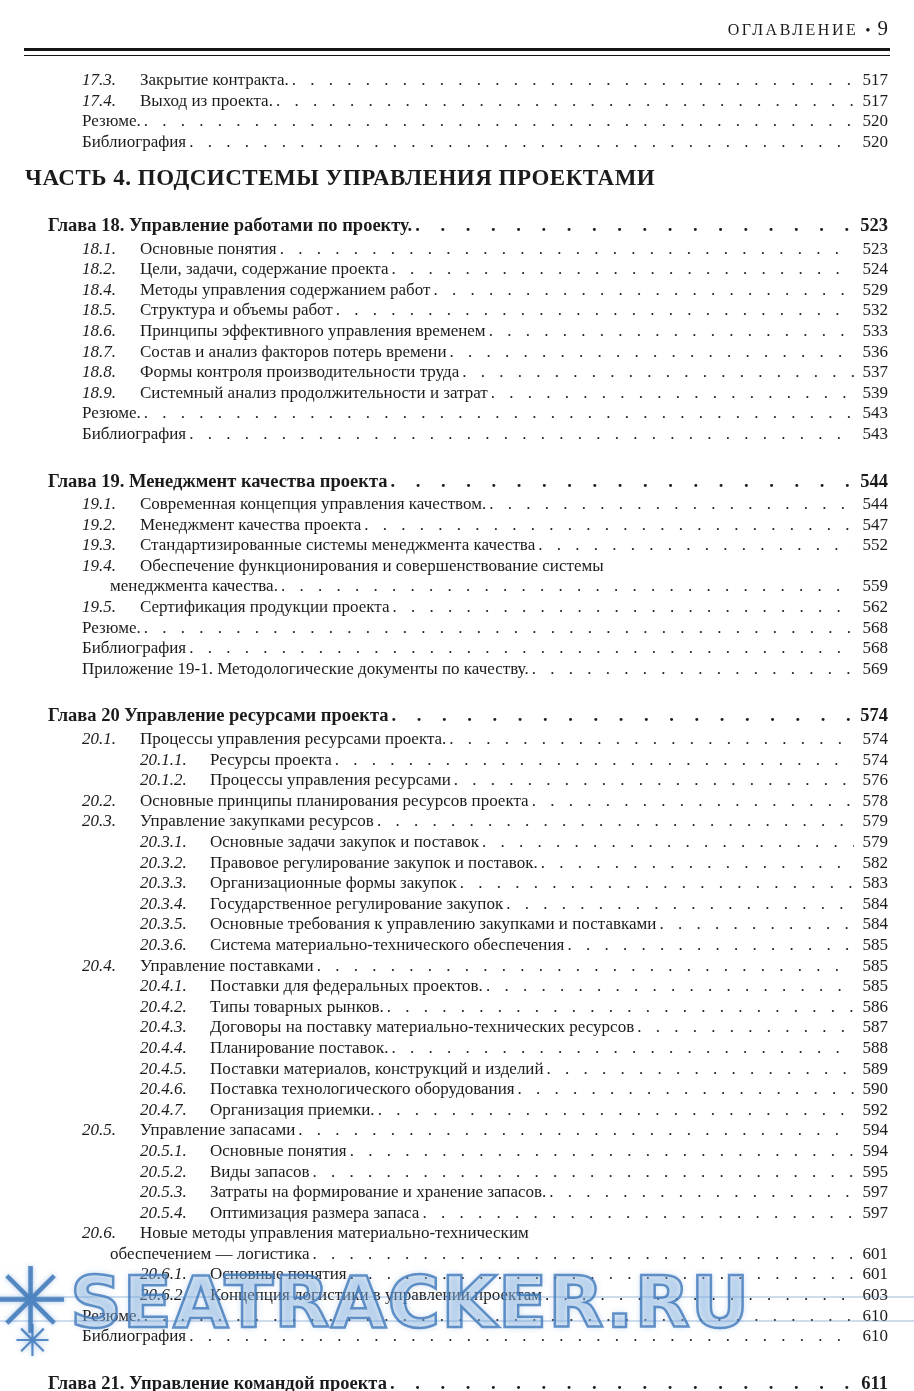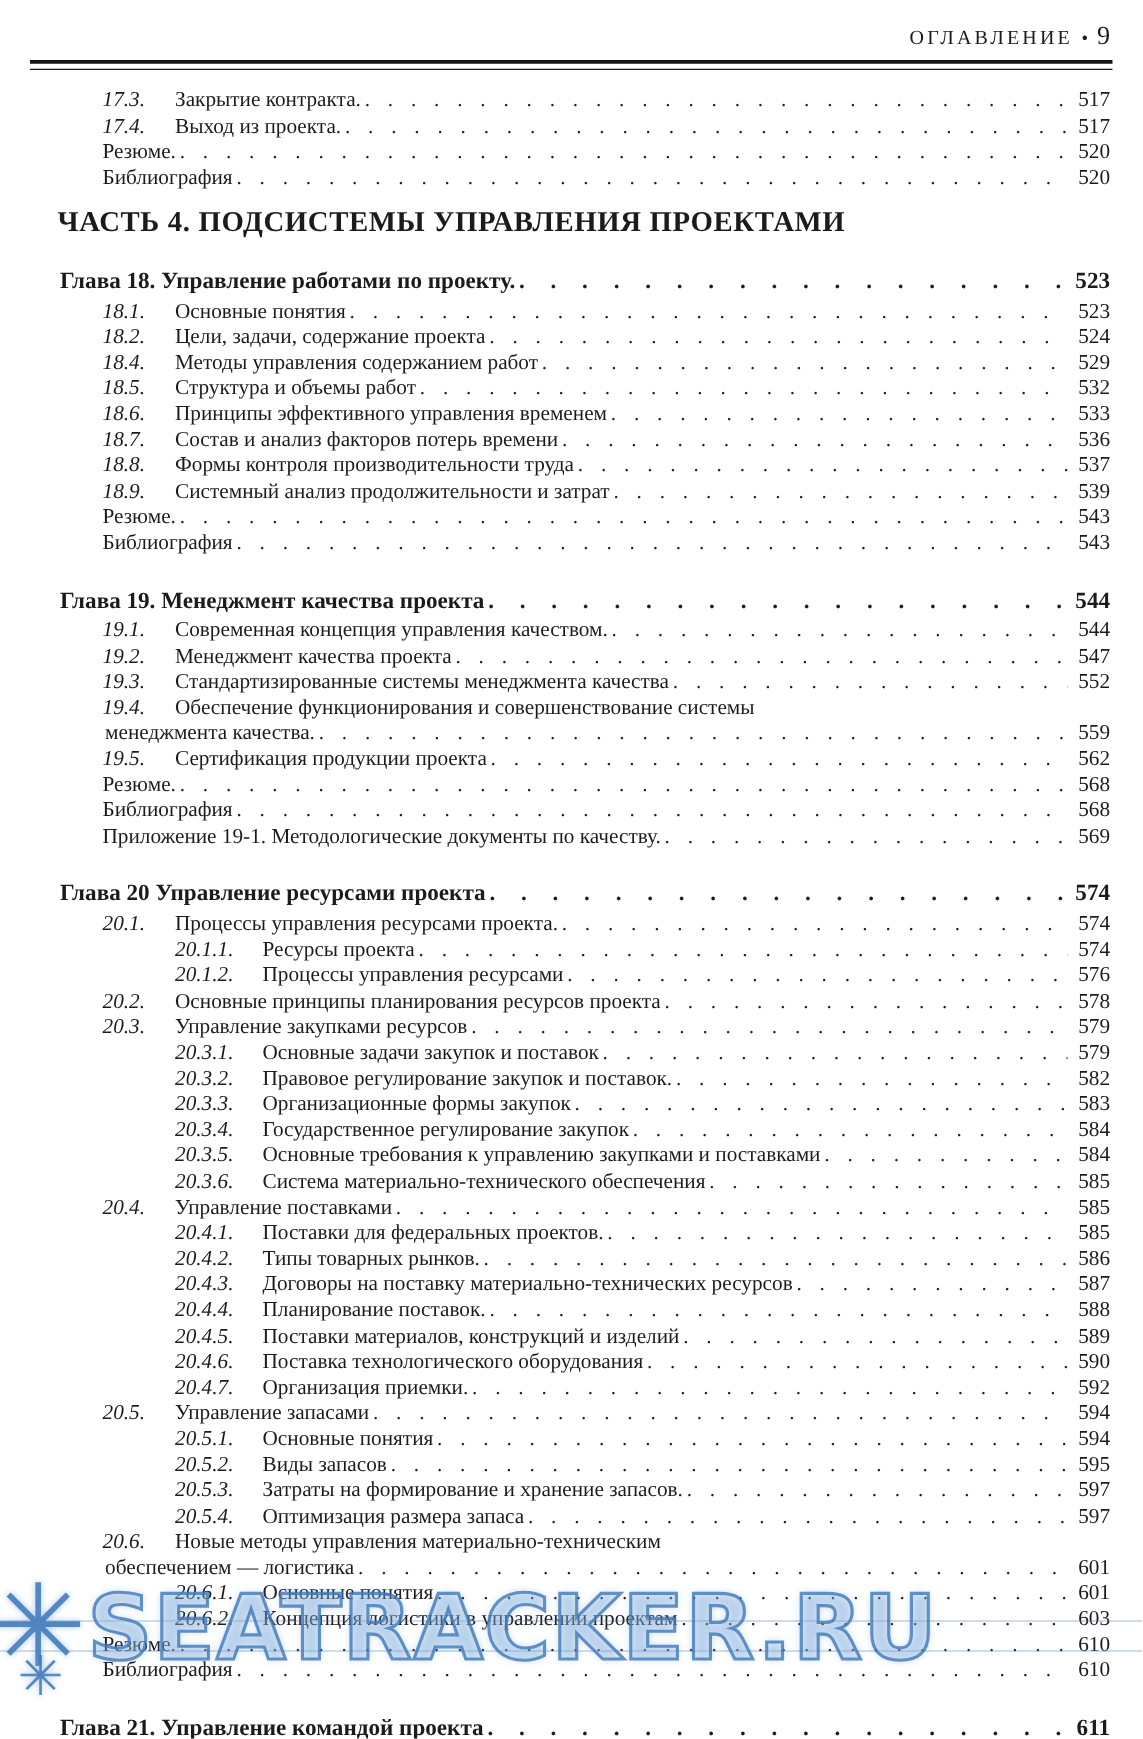--- a/index.html
+++ b/index.html
@@ -37,21 +37,21 @@
   .row {
     display: flex;
     align-items: baseline;
     font-size: 17px;
     line-height: 20.6px;
     color: #1b1b1b;
   }
   .row.section { padding-left: 82px; }
   .row.plain   { padding-left: 82px; }
   .row.sub     { padding-left: 140px; }
-  .row.cont    { padding-left: 84px; }
+  .row.cont    { padding-left: 110px; }
   .row .num { flex: none; font-style: italic; }
   .section .num { width: 58px; }
   .sub .num { width: 70px; }
   .row .title { flex: none; white-space: nowrap; }
   .dots {
     flex: 1 1 auto;
     min-width: 0;
     overflow: hidden;
     white-space: nowrap;
     padding: 0 3px;
@@ -63,21 +63,21 @@
   .pgnum { flex: none; min-width: 34px; text-align: right; }
   .row.chapter {
     padding-left: 48px;
     font-weight: bold;
     font-size: 18.5px;
     margin-top: 26px;
     margin-bottom: 3px;
   }
   .row.chapter .dots::before { letter-spacing: 8px; }
   .row.part {
-    padding-left: 46px;
+    padding-left: 25px;
     font-weight: bold;
     font-size: 23px;
     letter-spacing: 0.5px;
     margin: 16px 0 7px 0;
     white-space: nowrap;
   }
   
   .watermark {
     position: absolute;
     left: 0;

